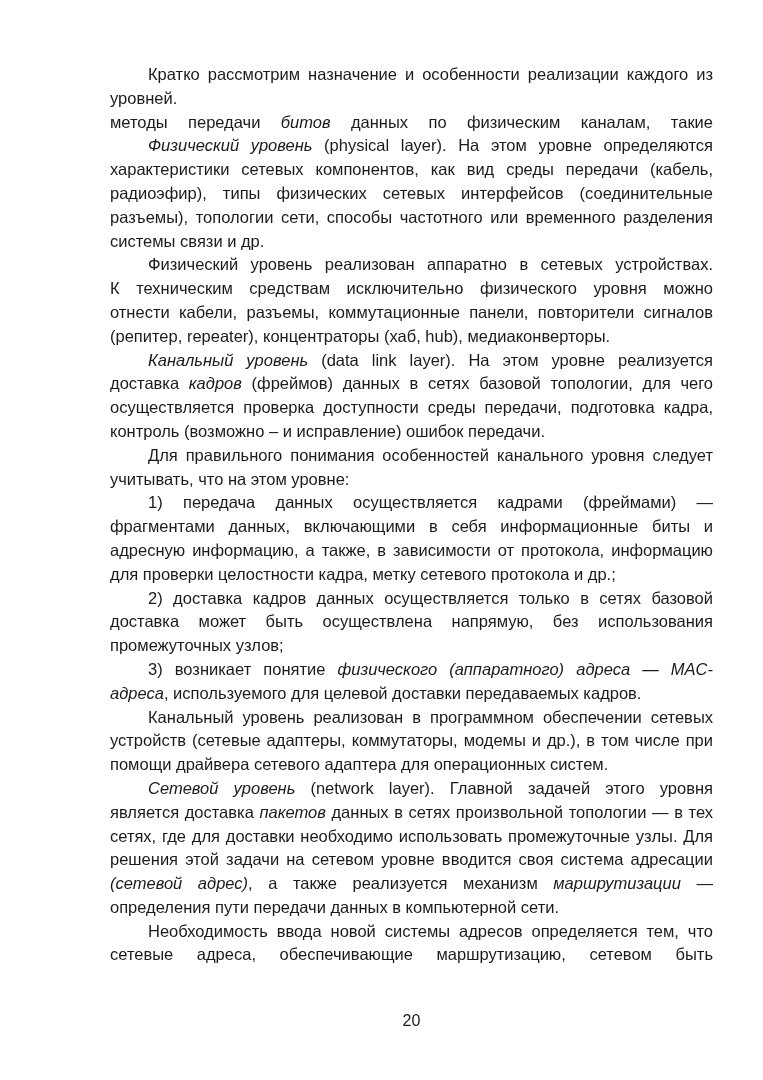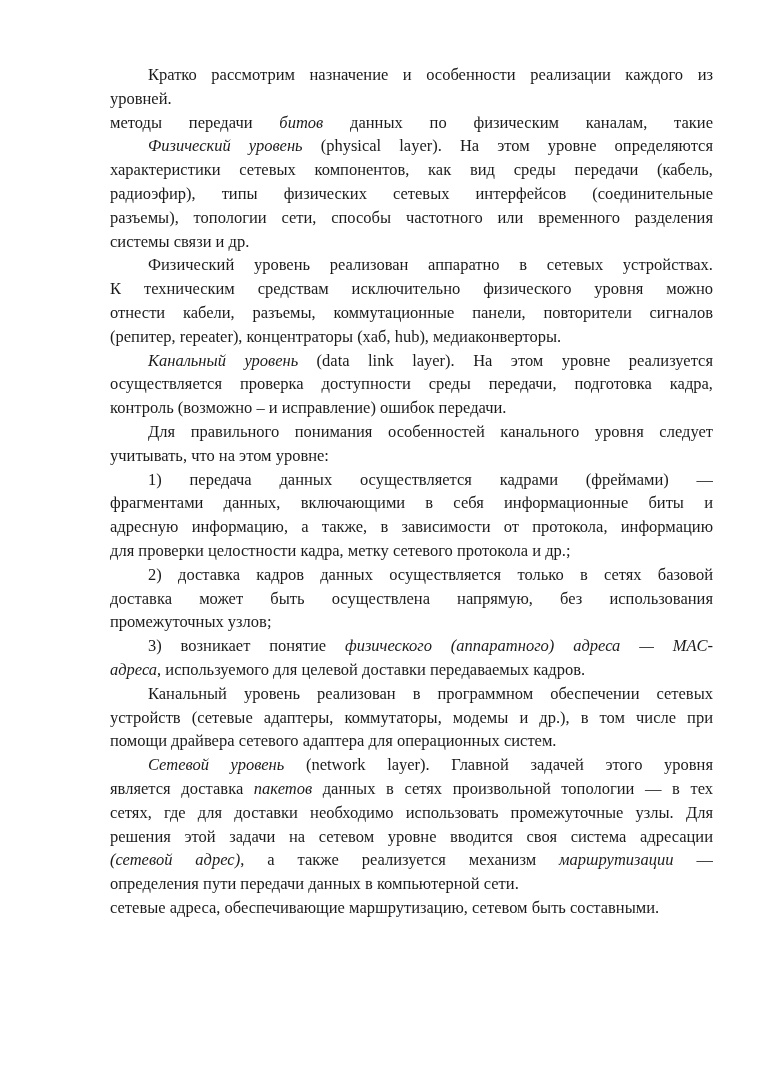--- a/index.html
+++ b/index.html
@@ -10,21 +10,21 @@
   body {
     width: 763px;
     height: 1080px;
     overflow: hidden;
   }
   .page {
     position: relative;
     width: 763px;
     height: 1080px;
     background: #ffffff;
-    font-family: Liberation Serif, serif;
+    font-family: Liberation Sans, sans-serif;
     color: #1b1b1b;
     overflow: hidden;
   }
   .text-block {
     position: absolute;
     left: 110px;
     top: 63px;
     width: 603px;
   }
   .paragraph {
@@ -79,20 +79,21 @@
         <div class="line end"><span class="seg">системы связи и др.</span></div>
       </div>
       <div class="paragraph">
         <div class="line indent"><span class="seg">Физический уровень реализован аппаратно в сетевых устройствах.</span></div>
         <div class="line"><span class="seg">К техническим средствам исключительно физического уровня можно</span></div>
         <div class="line"><span class="seg">отнести кабели, разъемы, коммутационные панели, повторители сигналов</span></div>
         <div class="line end"><span class="seg">(репитер, repeater), концентраторы (хаб, hub), медиаконверторы.</span></div>
       </div>
       <div class="paragraph">
         <div class="line indent"><span class="seg italic">Канальный уровень</span><span class="seg"> (data link layer). На этом уровне реализуется</span></div>
+        <div class="line"><span class="seg">доставка </span><span class="seg italic">кадров</span><span class="seg"> (фреймов) данных в сетях базовой топологии, для чего</span></div>
         <div class="line"><span class="seg">осуществляется проверка доступности среды передачи, подготовка кадра,</span></div>
         <div class="line end"><span class="seg">контроль (возможно – и исправление) ошибок передачи.</span></div>
       </div>
       <div class="paragraph">
         <div class="line indent"><span class="seg">Для правильного понимания особенностей канального уровня следует</span></div>
         <div class="line end"><span class="seg">учитывать, что на этом уровне:</span></div>
       </div>
       <div class="paragraph">
         <div class="line indent"><span class="seg">1) передача данных осуществляется кадрами (фреймами) —</span></div>
         <div class="line"><span class="seg">фрагментами данных, включающими в себя информационные биты и</span></div>
@@ -115,16 +116,18 @@
       </div>
       <div class="paragraph">
         <div class="line indent"><span class="seg italic">Сетевой уровень</span><span class="seg"> (network layer). Главной задачей этого уровня</span></div>
         <div class="line"><span class="seg">является доставка </span><span class="seg italic">пакетов</span><span class="seg"> данных в сетях произвольной топологии — в тех</span></div>
         <div class="line"><span class="seg">сетях, где для доставки необходимо использовать промежуточные узлы. Для</span></div>
         <div class="line"><span class="seg">решения этой задачи на сетевом уровне вводится своя система адресации</span></div>
         <div class="line"><span class="seg italic">(сетевой адрес)</span><span class="seg">, а также реализуется механизм </span><span class="seg italic">маршрутизации</span><span class="seg"> —</span></div>
         <div class="line end"><span class="seg">определения пути передачи данных в компьютерной сети.</span></div>
       </div>
       <div class="paragraph">
+        <div class="line indent"><span class="seg">Необходимость ввода новой системы адресов определяется тем, что</span></div>
         <div class="line end"><span class="seg">сетевые адреса, обеспечивающие маршрутизацию, сетевом быть составными.</span></div>
       </div>
     </div>
+  <div class="page-number">20</div>
 </div>
 
 </body></html>

